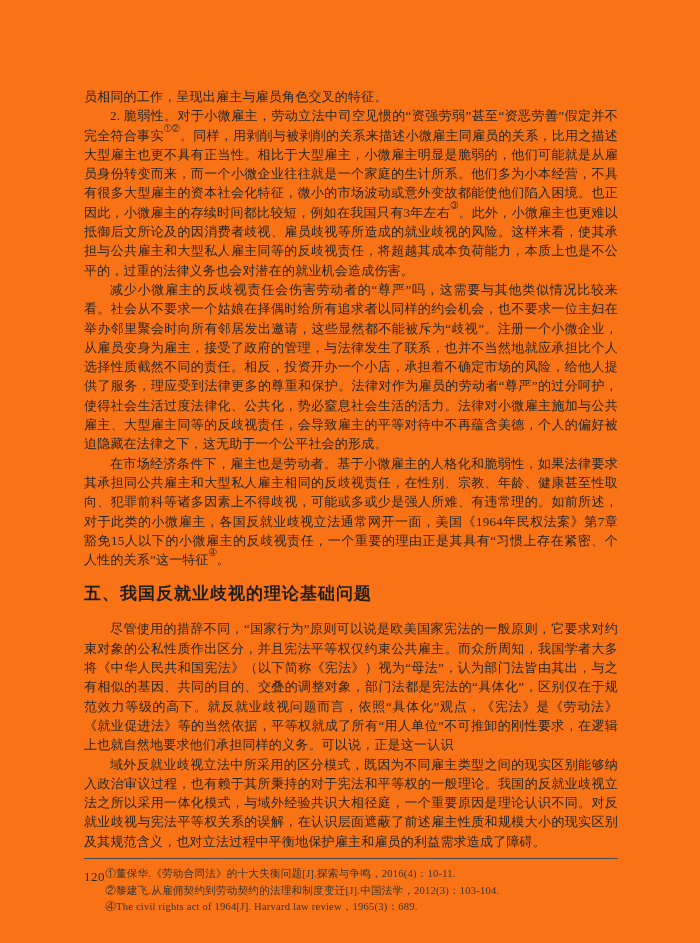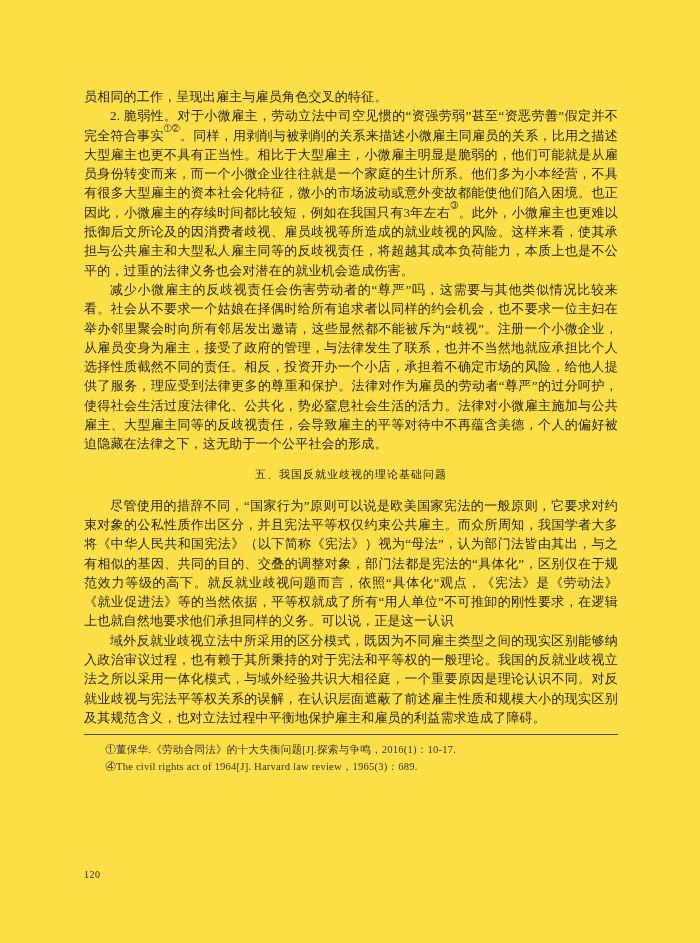--- a/index.html
+++ b/index.html
@@ -4,21 +4,21 @@
 <style>
   html, body {
     margin: 0;
     padding: 0;
     background: #ffffff;
   }
   .page {
     position: relative;
     width: 700px;
     height: 943px;
-    background: #fde047;
+    background: #f97316;
     overflow: hidden;
     font-family: "Liberation Serif", "DejaVu Serif", serif;
     color: #2a2a2a;
   }
   .content {
     position: absolute;
     left: 84px;
     top: 87px;
     width: 534px;
   }
@@ -35,23 +35,23 @@
   }
   sup.fnmark {
     font-size: 0.62em;
     line-height: 0;
     position: relative;
     top: -0.45em;
     letter-spacing: 0;
   }
   h2.section-heading {
     margin: 13px 0 14px 0;
-    font-size: 11px;
-    font-weight: normal;
-    text-align: center;
+    font-size: 17px;
+    font-weight: bold;
+    text-align: left;
     letter-spacing: 1px;
     color: #1e1e1e;
   }
   .footnote-divider {
     margin-top: 7px;
     width: 534px;
     height: 0;
     border-top: 1px solid #4a4a4a;
   }
   .footnotes {
@@ -64,43 +64,45 @@
     text-align: justify;
     text-indent: 2em;
     letter-spacing: 0.2px;
     color: #333333;
     word-break: break-all;
   }
   .page-number {
     position: absolute;
     left: 84px;
     top: 869px;
-    font-size: 10px;
+    font-size: 13px;
     color: #2a2a2a;
     letter-spacing: 0.5px;
   }
 </style>
 </head>
 <body>
 
 <div class="page">
   <div class="content">
 
     <p class="body-para fn-sup">员相同的工作，呈现出雇主与雇员角色交叉的特征。</p>
     <p class="body-para fn-sup indent">2. 脆弱性。对于小微雇主，劳动立法中司空见惯的“资强劳弱”甚至“资恶劳善”假定并不完全符合事实<sup class="fnmark">①</sup><sup class="fnmark">②</sup>。同样，用剥削与被剥削的关系来描述小微雇主同雇员的关系，比用之描述大型雇主也更不具有正当性。相比于大型雇主，小微雇主明显是脆弱的，他们可能就是从雇员身份转变而来，而一个小微企业往往就是一个家庭的生计所系。他们多为小本经营，不具有很多大型雇主的资本社会化特征，微小的市场波动或意外变故都能使他们陷入困境。也正因此，小微雇主的存续时间都比较短，例如在我国只有3年左右<sup class="fnmark">③</sup>。此外，小微雇主也更难以抵御后文所论及的因消费者歧视、雇员歧视等所造成的就业歧视的风险。这样来看，使其承担与公共雇主和大型私人雇主同等的反歧视责任，将超越其成本负荷能力，本质上也是不公平的，过重的法律义务也会对潜在的就业机会造成伤害。</p>
     <p class="body-para fn-sup indent">减少小微雇主的反歧视责任会伤害劳动者的“尊严”吗，这需要与其他类似情况比较来看。社会从不要求一个姑娘在择偶时给所有追求者以同样的约会机会，也不要求一位主妇在举办邻里聚会时向所有邻居发出邀请，这些显然都不能被斥为“歧视”。注册一个小微企业，从雇员变身为雇主，接受了政府的管理，与法律发生了联系，也并不当然地就应承担比个人选择性质截然不同的责任。相反，投资开办一个小店，承担着不确定市场的风险，给他人提供了服务，理应受到法律更多的尊重和保护。法律对作为雇员的劳动者“尊严”的过分呵护，使得社会生活过度法律化、公共化，势必窒息社会生活的活力。法律对小微雇主施加与公共雇主、大型雇主同等的反歧视责任，会导致雇主的平等对待中不再蕴含美德，个人的偏好被迫隐藏在法律之下，这无助于一个公平社会的形成。</p>
+    <p class="body-para fn-sup indent">在市场经济条件下，雇主也是劳动者。基于小微雇主的人格化和脆弱性，如果法律要求其承担同公共雇主和大型私人雇主相同的反歧视责任，在性别、宗教、年龄、健康甚至性取向、犯罪前科等诸多因素上不得歧视，可能或多或少是强人所难、有违常理的。如前所述，对于此类的小微雇主，各国反就业歧视立法通常网开一面，美国《1964年民权法案》第7章豁免15人以下的小微雇主的反歧视责任，一个重要的理由正是其具有“习惯上存在紧密、个人性的关系”这一特征<sup class="fnmark">④</sup>。</p>
 
     <h2 class="section-heading">五、我国反就业歧视的理论基础问题</h2>
 
     <p class="body-para fn-sup indent">尽管使用的措辞不同，“国家行为”原则可以说是欧美国家宪法的一般原则，它要求对约束对象的公私性质作出区分，并且宪法平等权仅约束公共雇主。而众所周知，我国学者大多将《中华人民共和国宪法》（以下简称《宪法》）视为“母法”，认为部门法皆由其出，与之有相似的基因、共同的目的、交叠的调整对象，部门法都是宪法的“具体化”，区别仅在于规范效力等级的高下。就反就业歧视问题而言，依照“具体化”观点，《宪法》是《劳动法》《就业促进法》等的当然依据，平等权就成了所有“用人单位”不可推卸的刚性要求，在逻辑上也就自然地要求他们承担同样的义务。可以说，正是这一认识</p>
     <p class="body-para fn-sup indent">域外反就业歧视立法中所采用的区分模式，既因为不同雇主类型之间的现实区别能够纳入政治审议过程，也有赖于其所秉持的对于宪法和平等权的一般理论。我国的反就业歧视立法之所以采用一体化模式，与域外经验共识大相径庭，一个重要原因是理论认识不同。对反就业歧视与宪法平等权关系的误解，在认识层面遮蔽了前述雇主性质和规模大小的现实区别及其规范含义，也对立法过程中平衡地保护雇主和雇员的利益需求造成了障碍。</p>
 
     <div class="footnote-divider"></div>
 
     <div class="footnotes">
-      <p class="footnote">①董保华.《劳动合同法》的十大失衡问题[J].探索与争鸣，2016(1)：10-17.</p>
+      <p class="footnote">①董保华.《劳动合同法》的十大失衡问题[J].探索与争鸣，2016(4)：10-11.</p>
+      <p class="footnote">②黎建飞.从雇佣契约到劳动契约的法理和制度变迁[J].中国法学，2012(3)：103-104.</p>
       <p class="footnote">④The civil rights act of 1964[J]. Harvard law review，1965(3)：689.</p>
     </div>
 
   </div>
 
   <div class="page-number">120</div>
 </div>
 
 </body></html>

